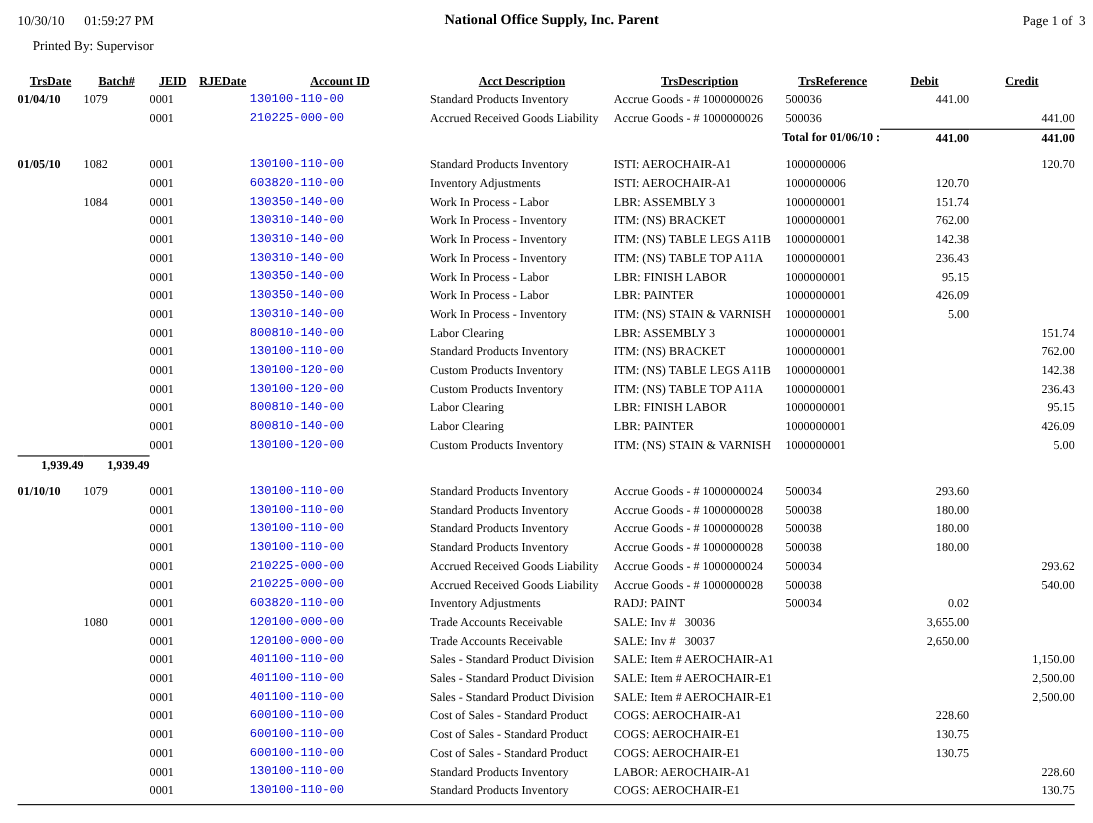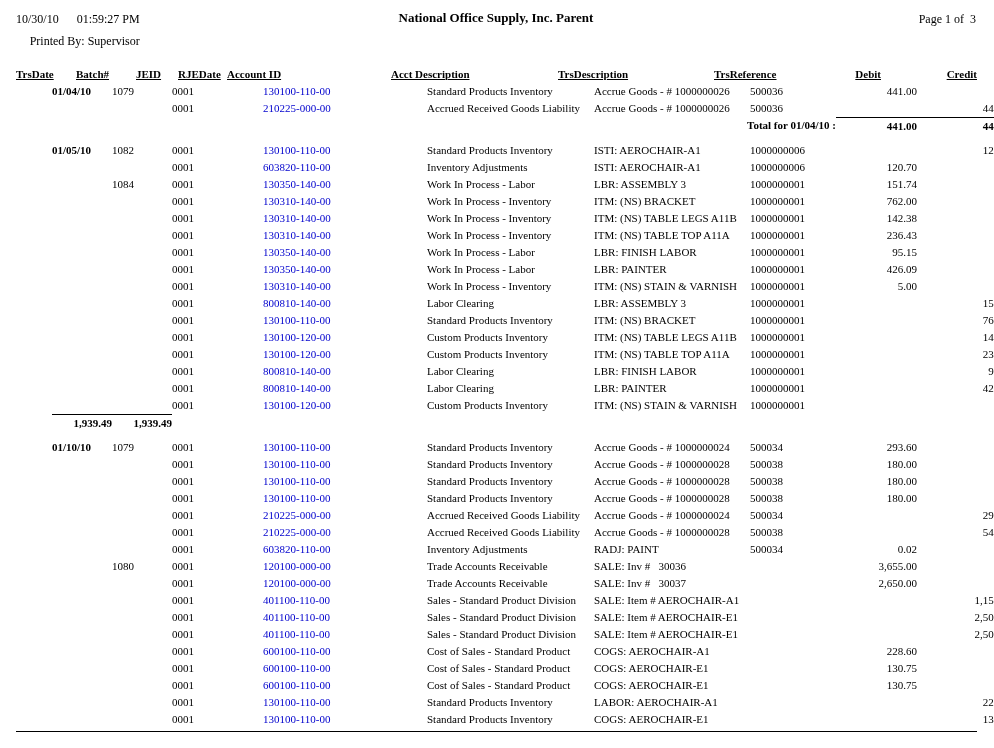--- a/index.html
+++ b/index.html
@@ -3,45 +3,45 @@
 <meta charset="utf-8">
 <style>
   * { margin: 0; padding: 0; box-sizing: border-box; }
   html, body { background: #ffffff; }
   body {
     width: 994px; height: 748px;
     position: relative; overflow: hidden;
     font-family: "Liberation Serif", serif;
     color: #000;
   }
-  .page { position: absolute; inset: 0; padding: 8px 18px 0 16px; }
+  .page { position: absolute; inset: 0; padding: 8px 7px 0 16px; }
 
   
   .report-header { position: relative; height: 58px; }
   .hdr-left { position: absolute; left: 0; top: 4px; font-size: 12px; line-height: 14px; }
   .hdr-left .time { margin-left: 18px; }
   .hdr-left .line2 { margin-top: 8px; text-align: right; }
   .hdr-center { position: absolute; left: 0; right: 0; top: 2px; text-align: center; }
   .company { font-size: 13px; font-weight: bold; }
   .title { font-size: 17px; font-weight: bold; margin-top: 3px; letter-spacing: 0.2px; }
   .hdr-right { position: absolute; right: 0; top: 4px; font-size: 12px; white-space: pre; text-align: center; }
 
   
   .grid-row {
     display: grid;
     grid-template-columns: 60px 60px 42px 49px 164px 167px 156px 86px 81px 96px;
     height: 17px; line-height: 17px;
     font-size: 11px;
   }
   .cell { white-space: pre; overflow: hidden; }
   .num { text-align: right; }
-  .col-head { font-weight: bold; text-decoration: underline; }
+  .col-head { font-weight: bold; text-decoration: underline; text-align: center; }
   .date-cell { font-weight: bold; }
-  .acct-cell { color: var(--acct-link, #0000CD); cursor: pointer; }
-  .group { margin-bottom: 8px; margin-left: 36px; }
+  .acct-cell { color: var(--acct-link, #0000CD); cursor: pointer; font-family: Liberation Mono, monospace; }
+  .group { margin-bottom: 8px; }
   .total-label { grid-column: 1 / 9; font-weight: bold; text-align: right; }
   .total-amt { font-weight: bold; border-top: 1px solid #000; }
 
   .footer-rule { position: absolute; left: 16px; right: 17px; bottom: 16px; border-top: 1px solid #000; }
 </style>
 </head>
 <body>
 
 <div class="page">
 
@@ -91,21 +91,21 @@
           <div class="cell">0001</div>
           <div class="cell"></div>
           <div class="cell acct-cell">210225-000-00</div>
           <div class="cell">Accrued Received Goods Liability</div>
           <div class="cell">Accrue Goods - # 1000000026</div>
           <div class="cell">500036</div>
           <div class="cell num"></div>
           <div class="cell num">441.00</div>
         </div>
         <div class="grid-row total-row">
-          <div class="cell total-label">Total for 01/04/10 :</div>
+          <div class="cell total-label">Total for 01/06/10 :</div>
           <div class="cell num total-amt">441.00</div>
           <div class="cell num total-amt">441.00</div>
         </div>
       </div>
       <div class="group">
         <div class="grid-row">
           <div class="cell date-cell">01/05/10</div>
           <div class="cell">1082</div>
           <div class="cell">0001</div>
           <div class="cell"></div>

